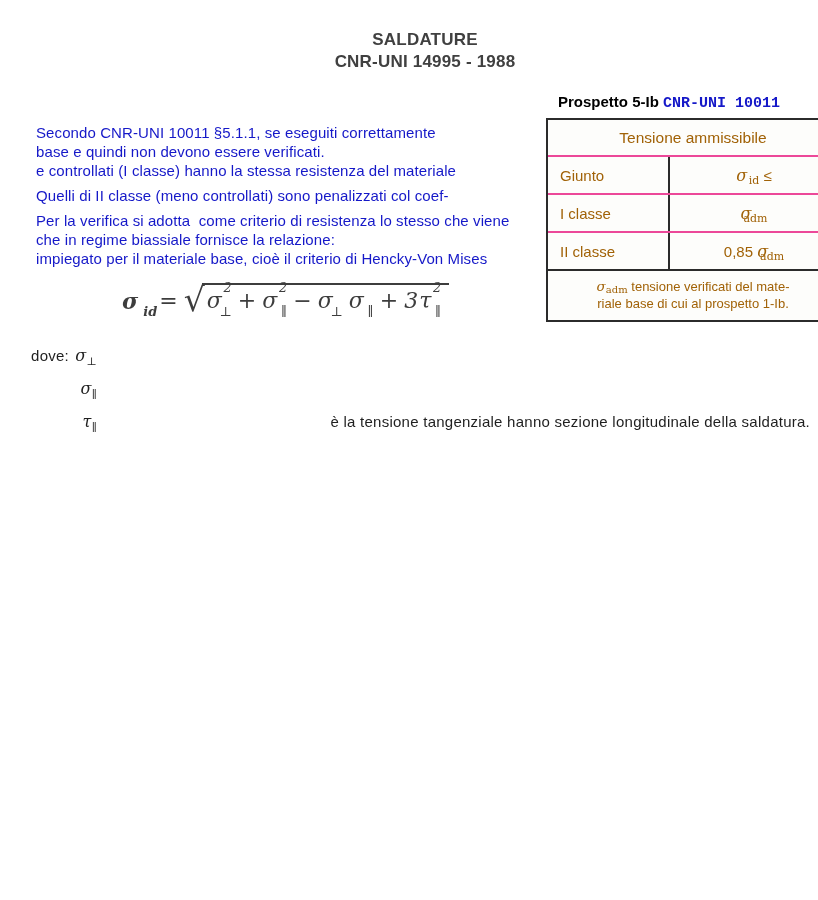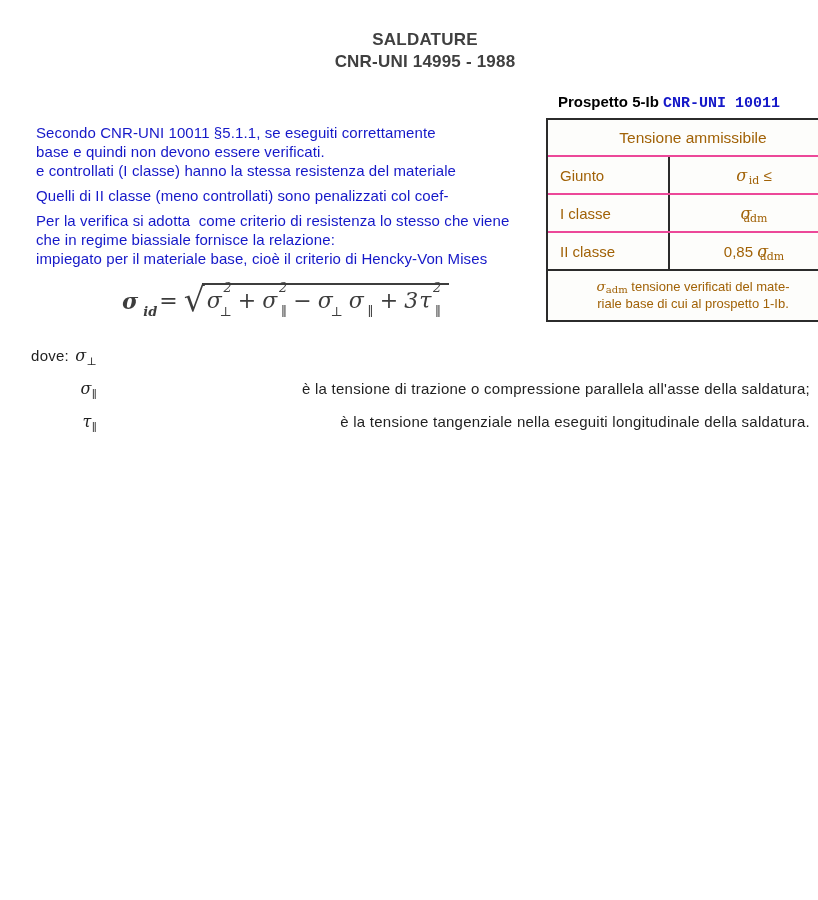--- a/index.html
+++ b/index.html
@@ -167,22 +167,21 @@
   </div>
 
   <div class="dove">
     <div class="dove-row">
       <span class="dove-label">dove:</span>
       <span class="dove-sym"><span>σ</span><sub>⊥</sub></span>
     </div>
     <div class="dove-row">
       <span class="dove-label"></span>
       <span class="dove-sym"><span>σ</span><sub>∥</sub></span>
-      <span class="dove-text">è la tensione di trazione o compressione parallela all'asse della saldatura;</span>
     </div>
     <div class="dove-row">
       <span class="dove-label"></span>
       <span class="dove-sym"><span>τ</span><sub>∥</sub></span>
-      <span class="dove-text">è la tensione tangenziale nella eseguiti longitudinale della saldatura.</span>
+      <span class="dove-text">è la tensione tangenziale hanno sezione longitudinale della saldatura.</span>
     </div>
   </div>
 
 </div>
 
 </body></html>

